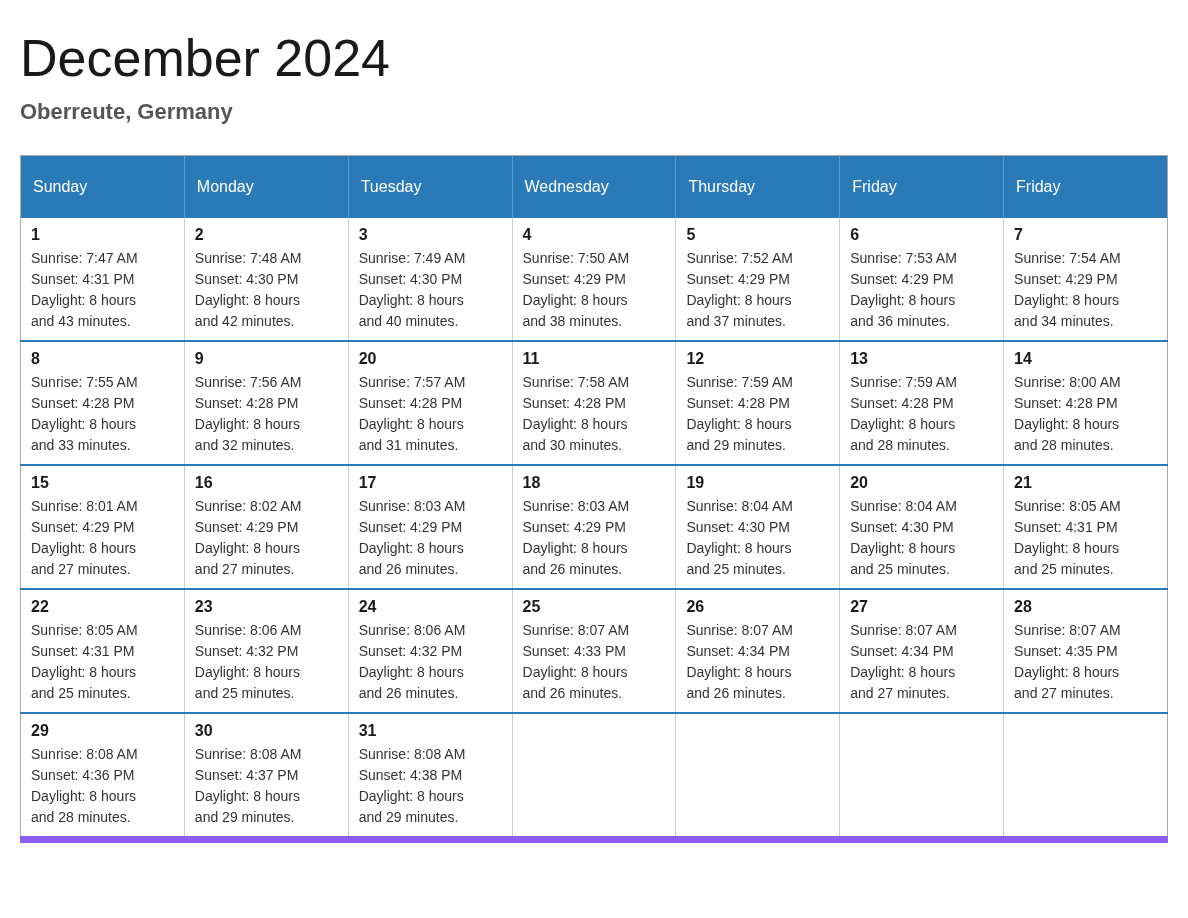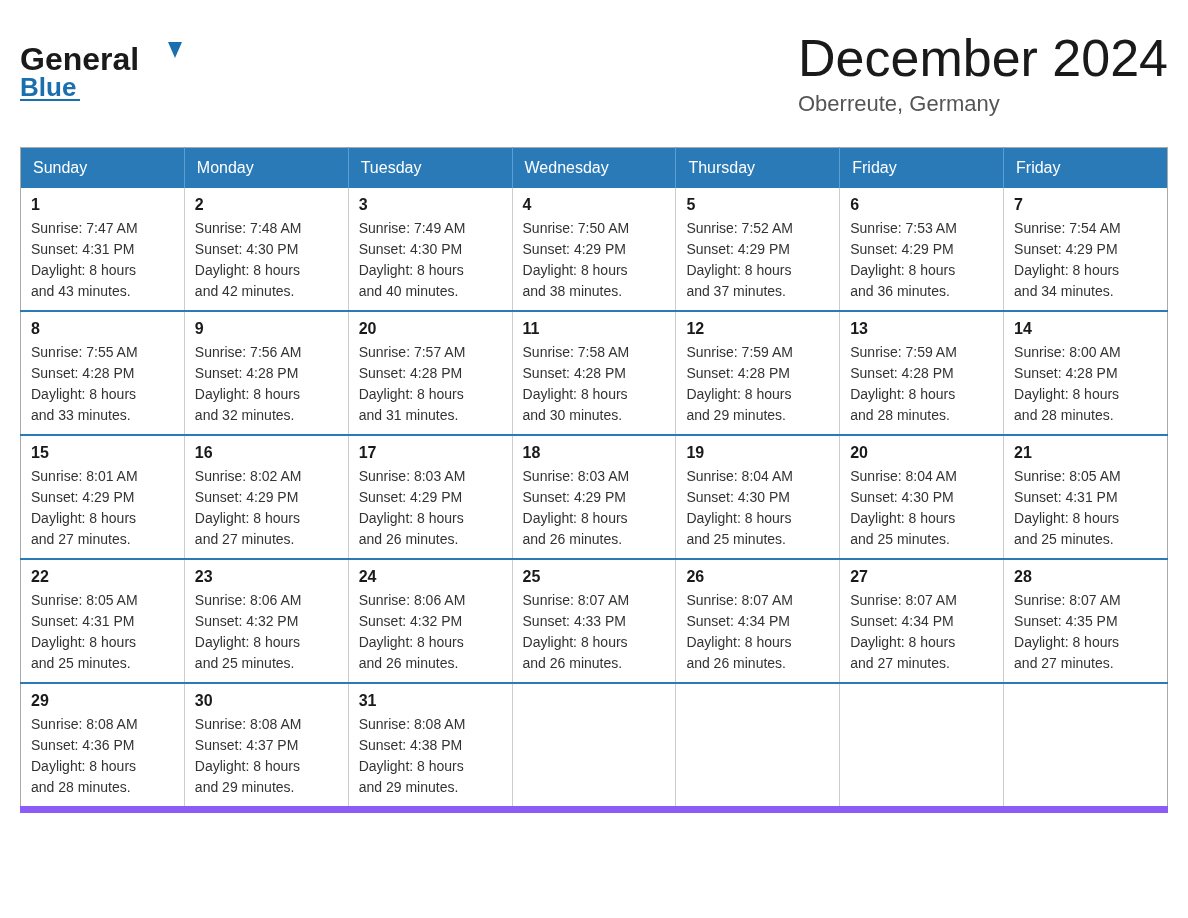--- a/index.html
+++ b/index.html
@@ -26,31 +26,32 @@
     }
     .month-title {
       font-size: 52px;
       font-weight: 300;
       color: #1a1a1a;
       line-height: 1.1;
     }
     .location {
       font-size: 22px;
       color: #555;
-      margin-top: 4px;
+      margin-top: 12px;
+      font-weight: bold;
     }
     .calendar {
       width: 100%;
       border-collapse: collapse;
       border: 1px solid #aaa;
     }
     .calendar th {
       background-color: #2a7ab8;
       color: #fff;
-      padding: 11px 12px;
+      padding: 22px 12px;
       text-align: left;
       font-size: 16px;
       font-weight: normal;
       border-right: 1px solid #5a9fd4;
     }
     .calendar th:last-child {
       border-right: none;
     }
     .calendar td {
       vertical-align: top;
@@ -81,32 +82,20 @@
       color: #333;
     }
     .empty-cell {
       background: #fff;
     }
   </style>
 </head>
 <body>
 
 <div class="header">
-  <div class="logo">
-    <svg width="190" height="72" viewBox="0 0 190 72">
-
-      <text x="0" y="40" font-family="Arial, sans-serif" font-size="32" font-weight="bold" fill="#1a1a1a">General</text>
-
-      <polygon points="148,12 162,12 155,28" fill="#1a6faf"></polygon>
-
-      <text x="0" y="66" font-family="Arial, sans-serif" font-size="26" font-weight="bold" fill="#1a6faf">Blue</text>
-
-      <line x1="0" y1="70" x2="60" y2="70" stroke="#1a6faf" stroke-width="2"></line>
-    </svg>
-  </div>
   <div class="title-section">
     <div class="month-title">December 2024</div>
     <div class="location">Oberreute, Germany</div>
   </div>
 </div>
 
 <table class="calendar">
   <thead>
     <tr>
       <th>Sunday</th>

